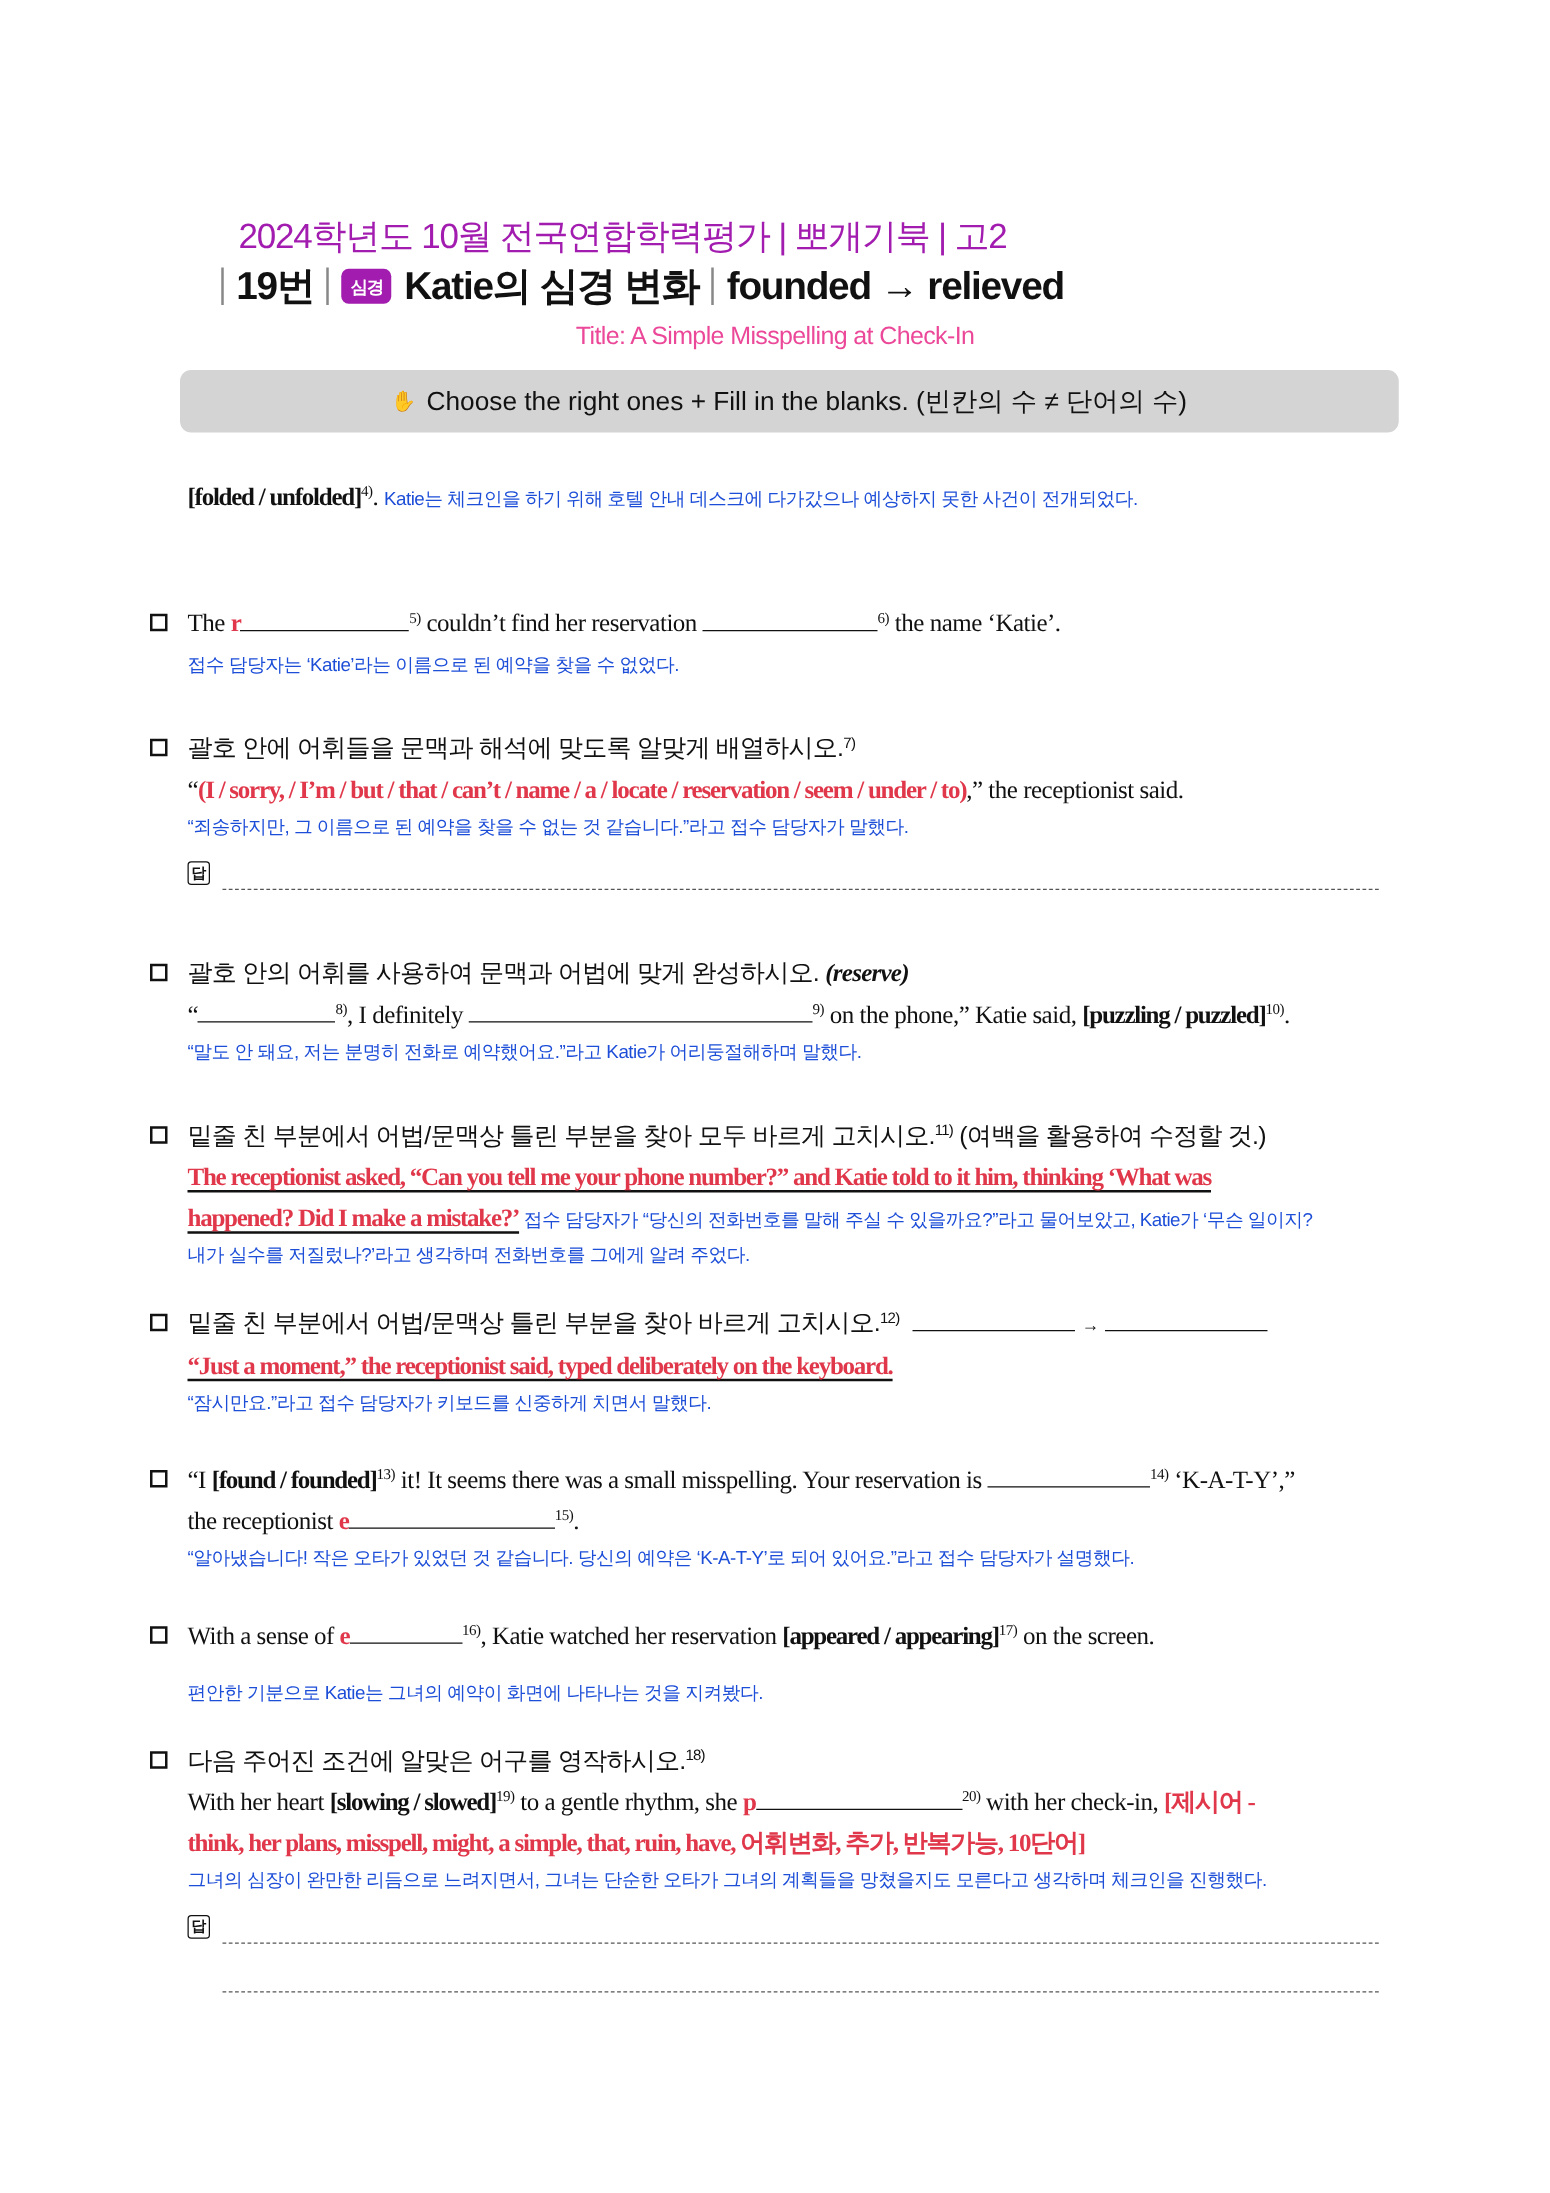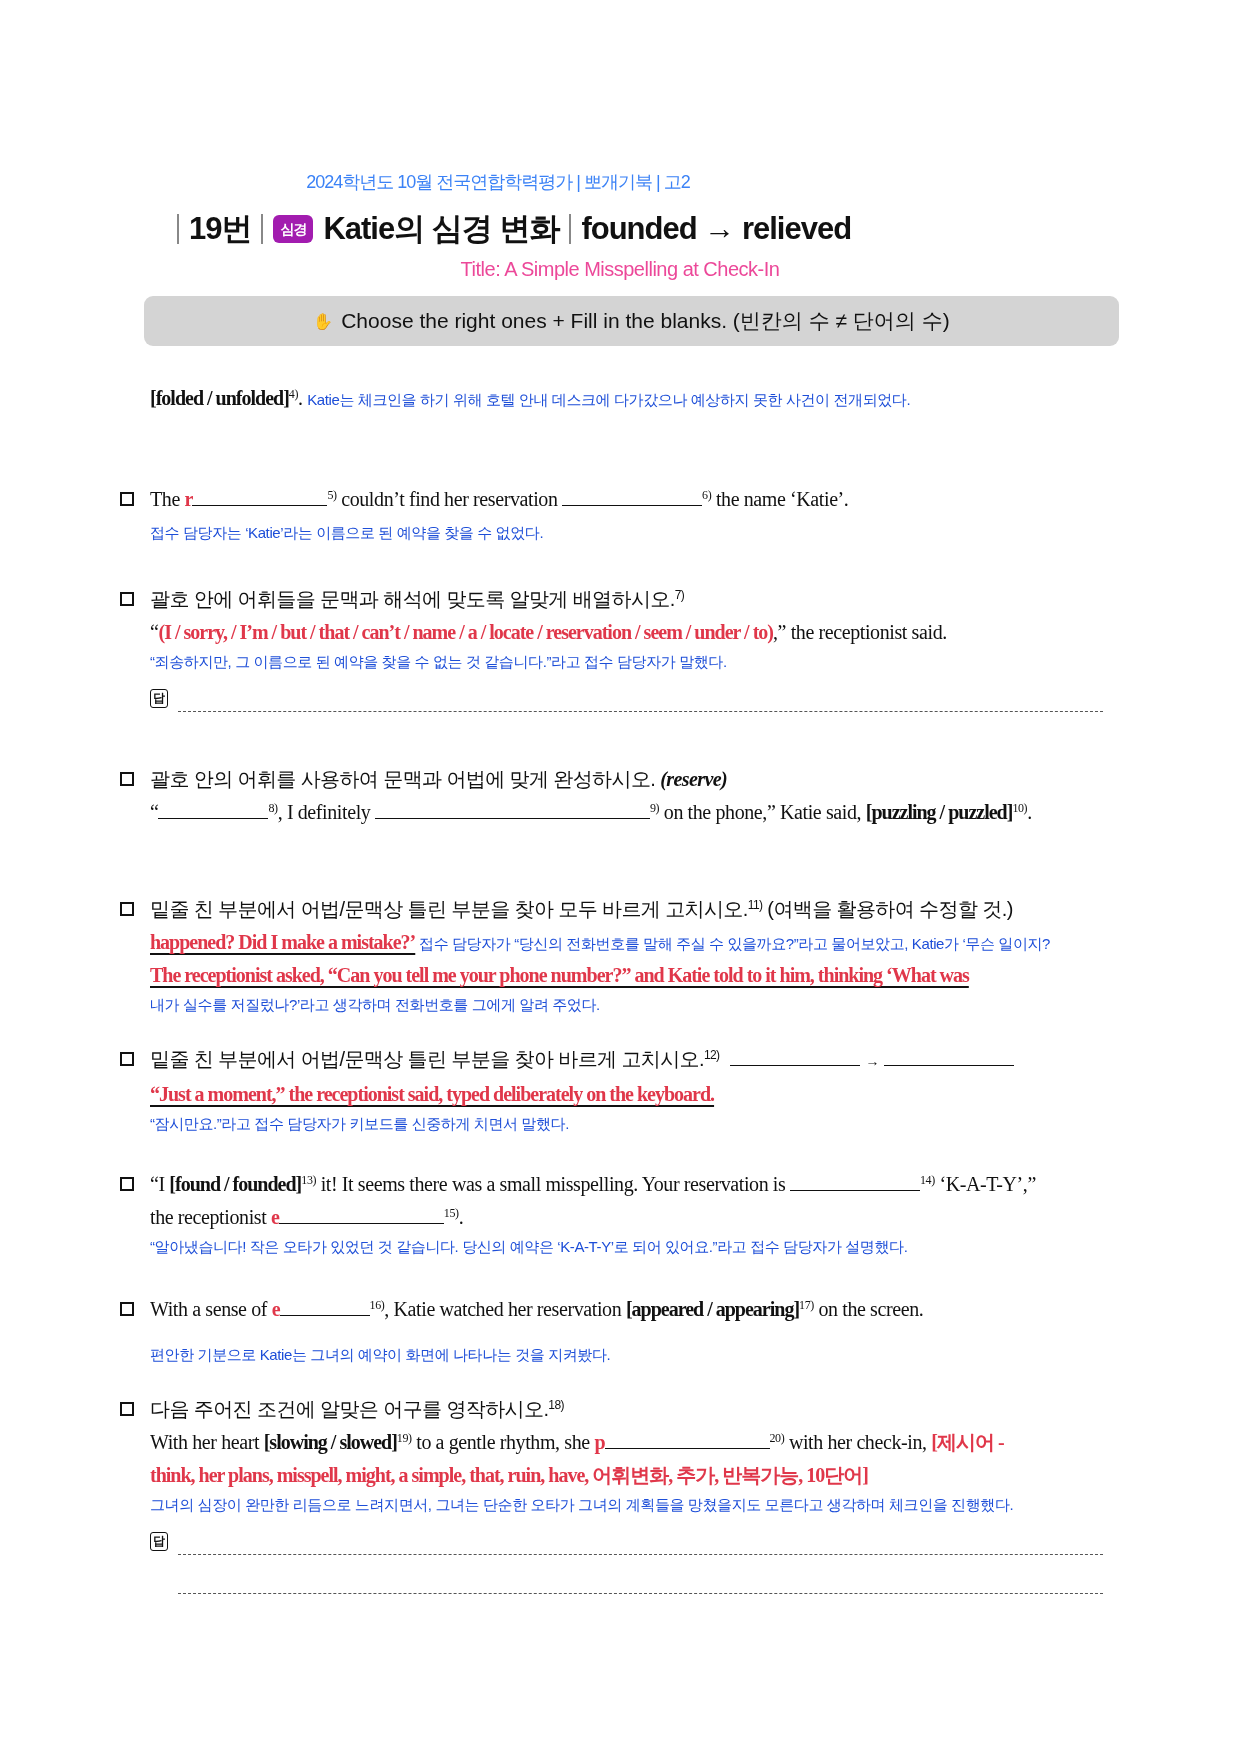--- a/index.html
+++ b/index.html
@@ -1,19 +1,19 @@
 <!DOCTYPE html>
 <html><head>
 <meta charset="utf-8">
 <style>
   * { box-sizing: border-box; margin: 0; padding: 0; }
   html, body { width: 1240px; height: 1754px; background: #ffffff; }
   body { position: relative; color: #111; font-family: "Liberation Serif", "DejaVu Serif", serif; }
   .sans { font-family: "Liberation Sans", "DejaVu Sans", sans-serif; }
-  .header-line1 { position: absolute; top: 170px; left: 0; width: 996px; text-align: center; font-family: "Liberation Sans", "DejaVu Sans", sans-serif; font-size: 18px; letter-spacing: -1px; color: #3b82f6; }
+  .header-line1 { position: absolute; top: 170px; left: 0; width: 996px; text-align: center; font-family: "Liberation Sans", "DejaVu Sans", sans-serif; font-size: 28px; letter-spacing: -1px; color: #a21caf; }
   .header-line2 { position: absolute; top: 208px; left: 0; width: 1028px; text-align: center; font-family: "Liberation Sans", "DejaVu Sans", sans-serif; font-size: 31px; font-weight: bold; letter-spacing: -1px; color: #111; display: flex; justify-content: center; align-items: center; gap: 10px; }
   .vbar { display: inline-block; width: 2px; height: 30px; background: #888; }
   .badge { display: inline-block; background: #a21caf; color: #fff; font-size: 14px; border-radius: 6px; padding: 5px 7px; line-height: 18px; font-weight: bold; }
   .header-line3 { position: absolute; top: 258px; left: 0; width: 1240px; text-align: center; font-family: "Liberation Sans", "DejaVu Sans", sans-serif; font-size: 20px; letter-spacing: -0.5px; color: #ec4899; }
   .instruction-box { position: absolute; top: 296px; left: 144px; width: 975px; height: 50px; background: #d4d4d4; border-radius: 9px; display: flex; align-items: center; justify-content: center; font-family: "Liberation Sans", "DejaVu Sans", sans-serif; font-size: 21px; color: #111; gap: 8px; }
   .q { position: absolute; left: 120px; width: 1010px; }
   .line { font-size: 20px; line-height: 33px; white-space: nowrap; letter-spacing: -0.4px; }
   .ko { font-family: "Liberation Sans", "DejaVu Sans", sans-serif; font-size: 20px; letter-spacing: -0.6px; }
   .trans { font-family: "Liberation Sans", "DejaVu Sans", sans-serif; font-size: 15px; color: #1d4ed8; letter-spacing: -0.4px; line-height: 26px; white-space: nowrap; }
   .checkbox { display: inline-block; width: 14px; height: 14px; border: 2px solid #111; vertical-align: middle; margin-right: 16px; position: relative; top: -2px; }
@@ -74,31 +74,32 @@
   </div>
 </div>
 
 <div class="q" style="top:763px;">
   <div class="line ko">
     <span class="checkbox"></span><span>괄호 안의 어휘를 사용하여 문맥과 어법에 맞게 완성하시오. </span><span style="font-family:Liberation Serif, serif;font-weight:bold;font-style:italic;">(reserve)</span>
   </div>
   <div class="line indent">
     <span>“</span><span class="blank" style="width:110px;"></span><sup>8)</sup><span>, I definitely </span><span class="blank" style="width:275px;"></span><sup>9)</sup><span> on the phone,” Katie said, </span><span class="b">[puzzling / puzzled]</span><sup>10)</sup><span>.</span>
   </div>
+  <div class="trans indent">“말도 안 돼요, 저는 분명히 전화로 예약했어요.”라고 Katie가 어리둥절해하며 말했다.</div>
 </div>
 
 <div class="q" style="top:893px;">
   <div class="line ko">
     <span class="checkbox"></span><span>밑줄 친 부분에서 어법/문맥상 틀린 부분을 찾아 모두 바르게 고치시오.</span><sup class="sans">11)</sup><span> (여백을 활용하여 수정할 것.)</span>
   </div>
   <div class="line indent">
-    <span class="redb ul">happened? Did I make a mistake?’</span><span class="trans"> 접수 담당자가 “당신의 전화번호를 말해 주실 수 있을까요?”라고 물어보았고, Katie가 ‘무슨 일이지?</span>
+    <span class="redb ul">The receptionist asked, “Can you tell me your phone number?” and Katie told to it him, thinking ‘What was</span>
   </div>
   <div class="line indent">
-    <span class="redb ul">The receptionist asked, “Can you tell me your phone number?” and Katie told to it him, thinking ‘What was</span>
+    <span class="redb ul">happened? Did I make a mistake?’</span><span class="trans"> 접수 담당자가 “당신의 전화번호를 말해 주실 수 있을까요?”라고 물어보았고, Katie가 ‘무슨 일이지?</span>
   </div>
   <div class="trans indent">내가 실수를 저질렀나?’라고 생각하며 전화번호를 그에게 알려 주었다.</div>
 </div>
 
 <div class="q" style="top:1043px;">
   <div class="line ko">
     <span class="checkbox"></span><span>밑줄 친 부분에서 어법/문맥상 틀린 부분을 찾아 바르게 고치시오.</span><sup class="sans">12)</sup>
     <span class="blank" style="width:130px;margin-left:6px;"></span>
     <span style="font-size:14px;">→</span>
     <span class="blank" style="width:130px;"></span>

